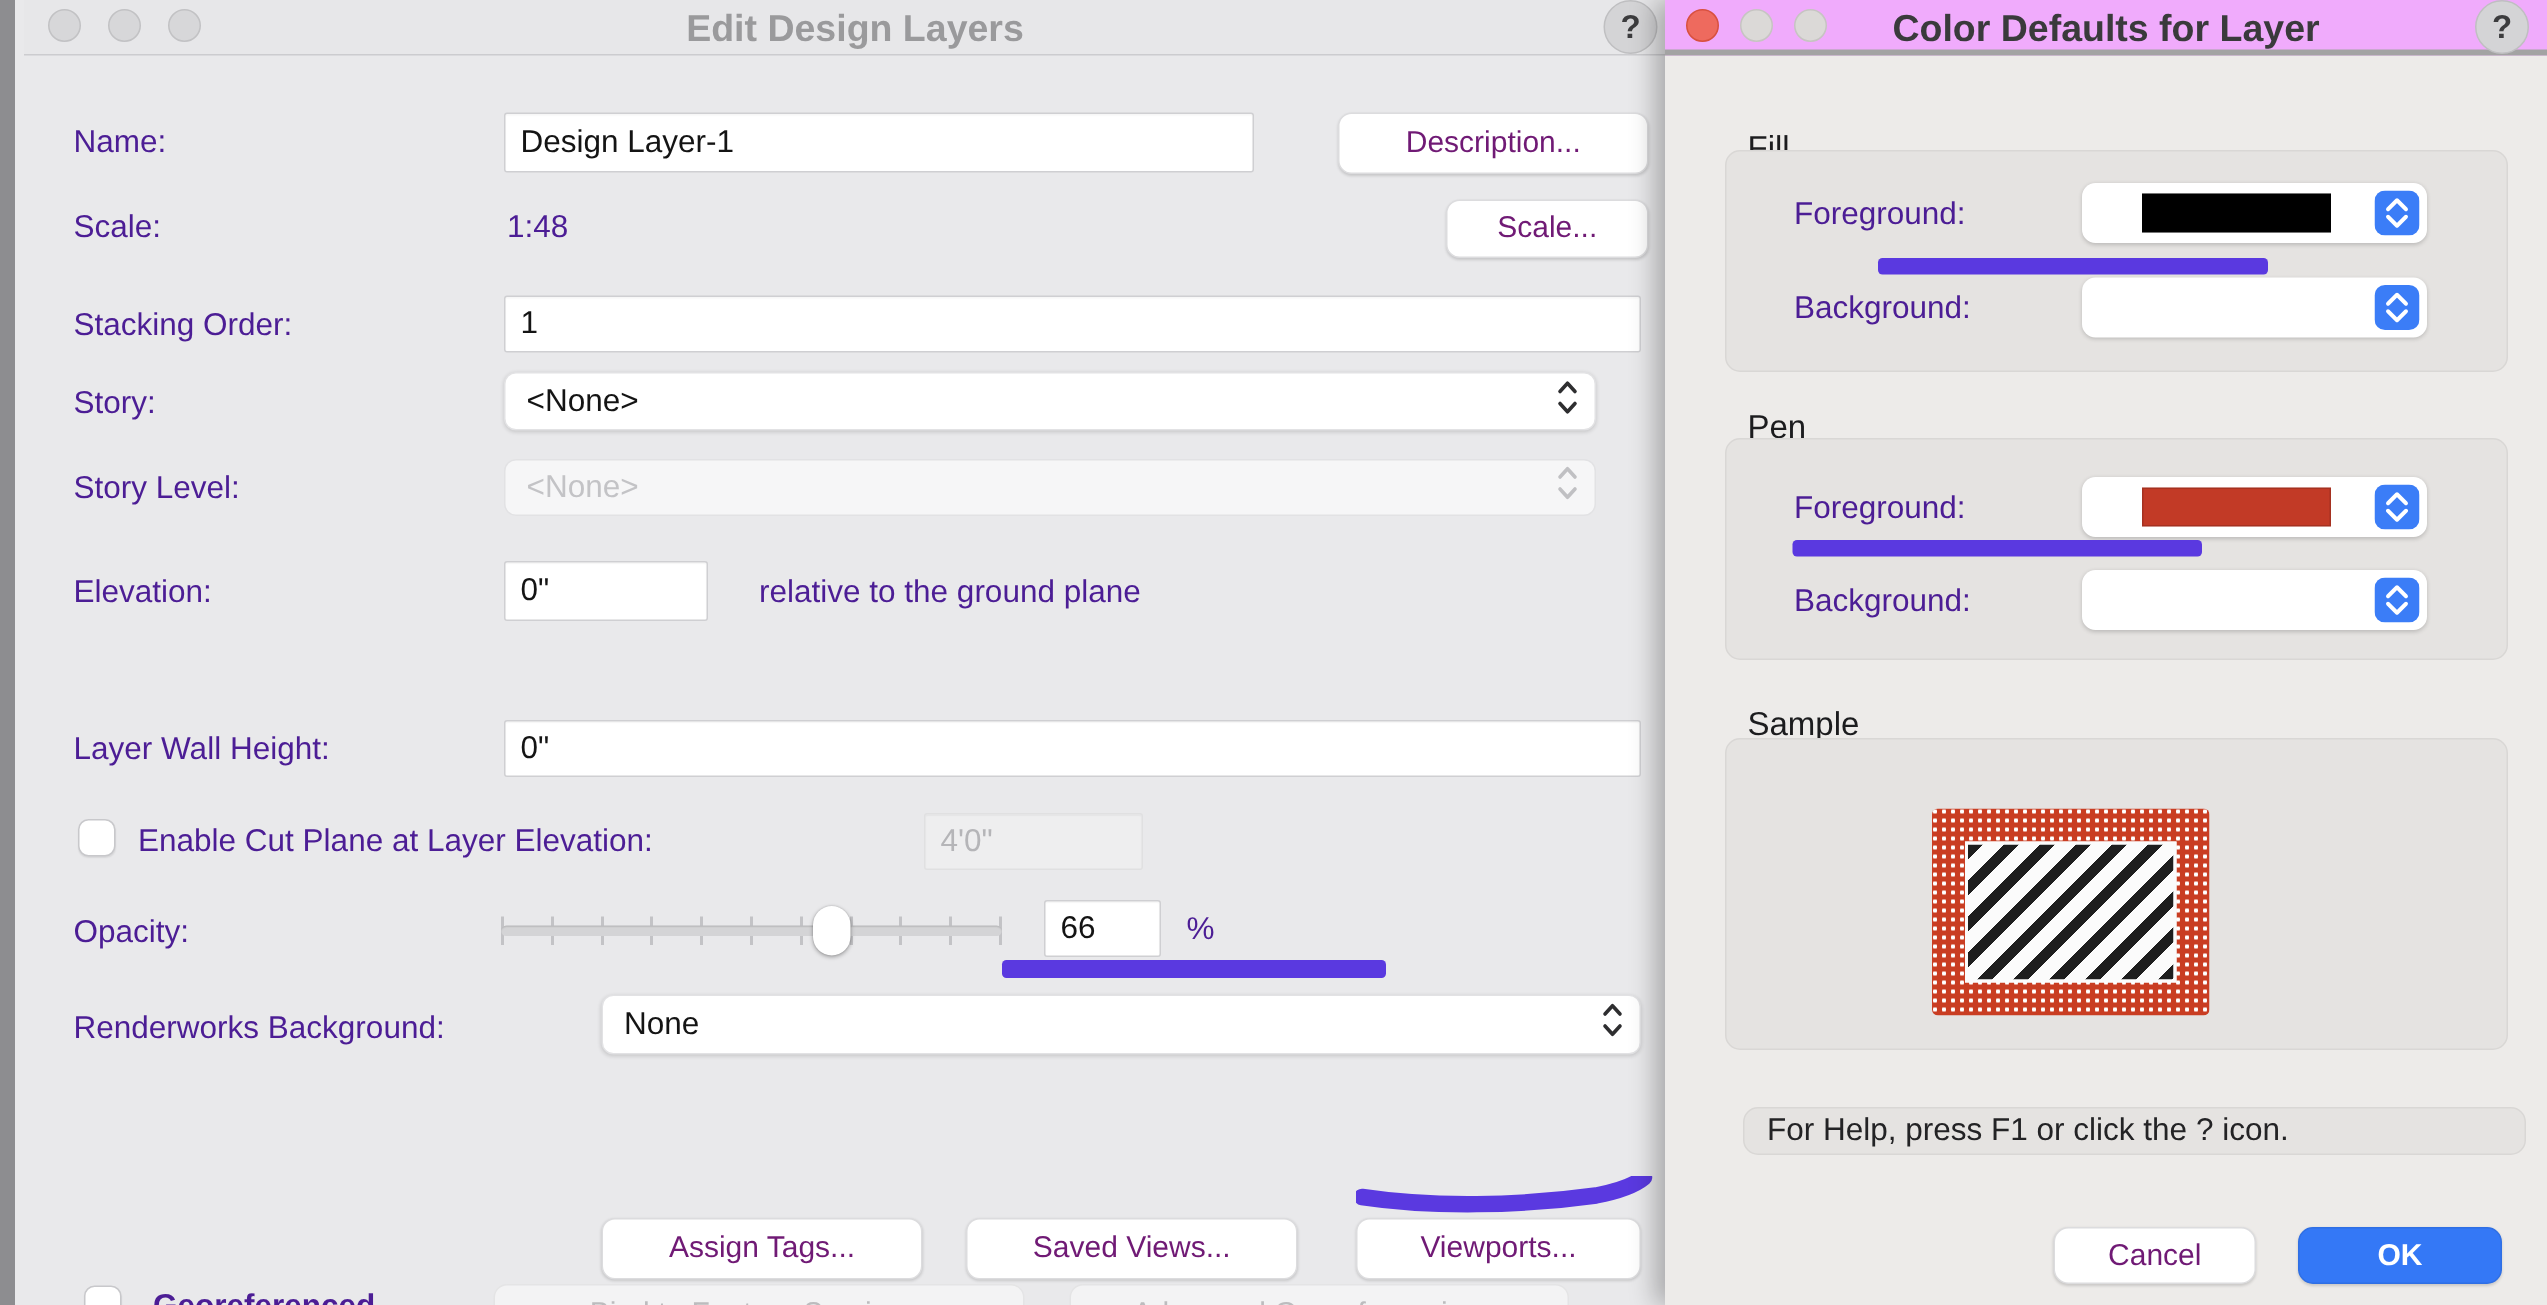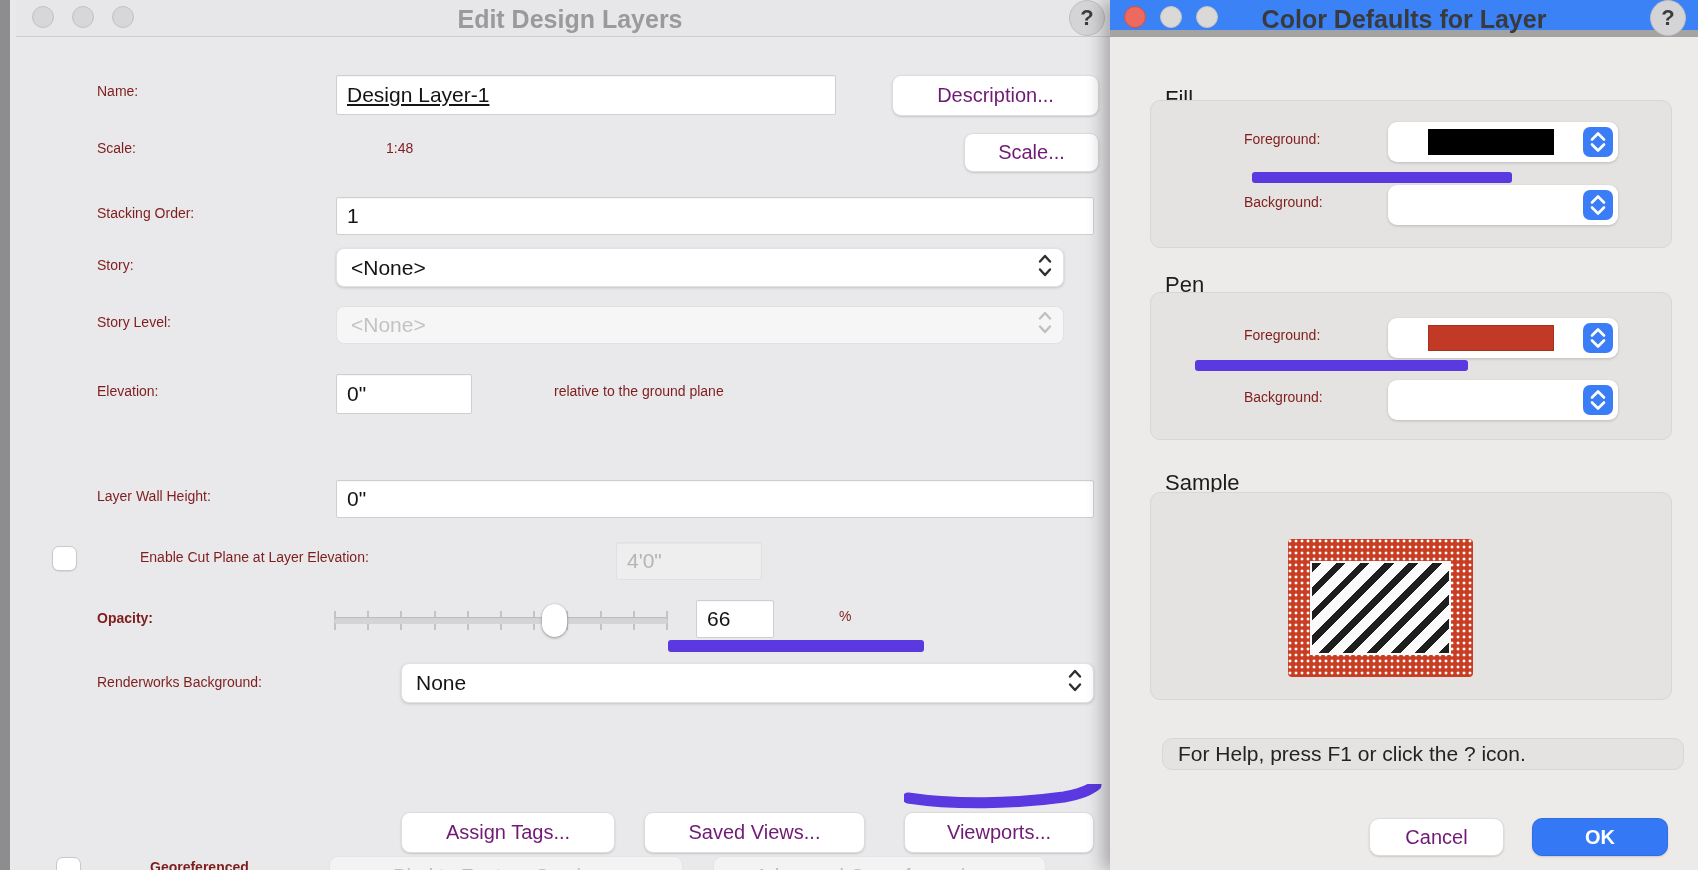--- a/index.html
+++ b/index.html
@@ -4,21 +4,21 @@
 <style>
   * { margin:0; padding:0; box-sizing:border-box; }
   html,body { background:#555; }
   .canvas {
     position:relative; width:1698px; height:870px; overflow:hidden;
     font-family:"Liberation Sans", sans-serif; color:#1c1c1e;
     background:#e9e9eb;
   }
   
   .abs { position:absolute; }
-  .lbl { font-size:14px; color:#7f1d1d; white-space:nowrap;margin-left:48px; }
+  .lbl { font-size:21px; color:#4c1d95; white-space:nowrap; }
   .btn {
     position:absolute; background:#ffffff; border:1px solid #dcdcde;
     border-radius:9px; font-size:20px; color:#701a75; text-align:center;
     box-shadow:0 1px 2px rgba(0,0,0,.15); display:flex; align-items:center; justify-content:center;
     font-family:"Liberation Sans", sans-serif;
   }
   .btn.disabled { background:#f3f3f4; color:#bcbcbe; border-color:#e4e4e5; box-shadow:none; }
   .tinput {
     position:absolute; background:#fff; border:1px solid #cfcfd2; border-radius:2px;
     font-size:21px; color:#141414; padding:0 10px; font-family:"Liberation Sans", sans-serif;
@@ -52,21 +52,21 @@
   .slider { position:absolute; left:318px; top:602px; width:334px; height:36px; }
   .slider .track { position:absolute; left:0; right:0; top:15px; height:7px; background:#d4d4d6; border-radius:4px; box-shadow:inset 0 1px 1px rgba(0,0,0,.12); }
   .slider .ticks { position:absolute; left:0; top:9px; width:100%; height:19px;
     background-image:repeating-linear-gradient(90deg,#c3c3c6 0 2px, rgba(0,0,0,0) 2px 33.2px); }
   .slider .thumb { position:absolute; top:2px; left:calc(66% - 12px); width:25px; height:33px;
     background:#ffffff; border-radius:13px; box-shadow:0 1px 3px rgba(0,0,0,.35), 0 0 1px rgba(0,0,0,.2); }
   .checkbox { position:absolute; width:25px; height:25px; background:#fff; border:1px solid #c8c8cb; border-radius:7px; box-shadow:0 1px 1px rgba(0,0,0,.08); }
   
   .dlg-right { position:absolute; left:1110px; top:0; width:588px; height:870px;
     background:#edebe9; box-shadow:-7px 0 16px rgba(0,0,0,.28); }
-  .tb-right { position:absolute; left:0; top:0; width:100%; height:37px; background:#3b82f6; border-bottom:7px solid #a3a3a3; }
+  .tb-right { position:absolute; left:0; top:0; width:100%; height:37px; background:#f0abfc; border-bottom:4px solid #a3a3a3; }
   .tb-right .tb-title { color:#3a3a3c; }
   .panel { position:absolute; left:40px; width:522px; background:#e5e3e1; border:1px solid #d9d7d5; border-radius:10px; }
   .sec-head { position:absolute; left:55px; font-size:22px; color:#1c1c1e;margin-top:18px; }
   .well { position:absolute; left:278px; width:230px; height:40px; background:#fff; border-radius:9px;
     box-shadow:0 1px 3px rgba(0,0,0,.18); display:flex; align-items:center; }
   .well .swatch { position:absolute; left:40px; top:7px; width:126px; height:26px; border:1px solid rgba(0,0,0,.15); }
   .stepper { position:absolute; right:5px; top:5px; width:30px; height:30px; }
   .sample-swatch { position:absolute; left:137px; top:46px; width:185px; height:138px; border-radius:4px;
     background-color:#c93d22;
     background-image:radial-gradient(circle at 2px 2px, #ffffff 1.3px, rgba(0,0,0,0) 1.7px);
@@ -86,21 +86,21 @@
   <div class="dlg-left">
     <div class="tb-left">
       <span class="light" style="left:16px; background:#d7d7d9; border:1px solid #c2c2c4;"></span>
       <span class="light" style="left:56px; background:#d7d7d9; border:1px solid #c2c2c4;"></span>
       <span class="light" style="left:96px; background:#d7d7d9; border:1px solid #c2c2c4;"></span>
       <div class="tb-title">Edit Design Layers</div>
     </div>
     <button class="circle-help" style="left:1053px; top:0px;">?</button>
 
     <div class="lbl abs" style="left:33px; top:83px;">Name:</div>
-    <div class="tinput" style="left:320px; top:75px; width:500px; height:40px; line-height:38px;text-decoration:underline;">Design Layer-1</div>
+    <div class="tinput" style="left:320px; top:75px; width:500px; height:40px; line-height:38px;">Design Layer-1</div>
     <button class="btn" style="left:876px; top:75px; width:207px; height:41px;">Description...</button>
 
     <div class="lbl abs" style="left:33px; top:140px;">Scale:</div>
     <div class="lbl abs" style="left:322px; top:140px;">1:48</div>
     <button class="btn" style="left:948px; top:133px; width:135px; height:39px;">Scale...</button>
 
     <div class="lbl abs" style="left:33px; top:205px;">Stacking Order:</div>
     <div class="tinput" style="left:320px; top:197px; width:758px; height:38px; line-height:36px;">1</div>
 
     <div class="lbl abs" style="left:33px; top:257px;">Story:</div>
@@ -129,21 +129,21 @@
     <div class="tinput" style="left:320px; top:374px; width:136px; height:40px; line-height:38px;">0"</div>
     <div class="lbl abs" style="left:490px; top:383px;">relative to the ground plane</div>
 
     <div class="lbl abs" style="left:33px; top:488px;">Layer Wall Height:</div>
     <div class="tinput" style="left:320px; top:480px; width:758px; height:38px; line-height:36px;">0"</div>
 
     <span class="checkbox" style="left:36px; top:546px;"></span>
     <div class="lbl abs" style="left:76px; top:549px;">Enable Cut Plane at Layer Elevation:</div>
     <div class="tinput disabled" style="left:600px; top:542px; width:146px; height:38px; line-height:36px;">4'0"</div>
 
-    <div class="lbl abs" style="left:33px; top:610px;font-weight:bold;">Opacity:</div>
+    <div class="lbl abs" style="left:33px; top:610px;">Opacity:</div>
     <div class="slider">
       <div class="ticks"></div>
       <div class="track"></div>
       <div class="thumb"></div>
     </div>
     <div class="tinput" style="left:680px; top:600px; width:78px; height:38px; line-height:36px;">66</div>
     <div class="lbl abs" style="left:775px; top:608px;">%</div>
     <div class="purple-bar" style="left:652px; top:640px; width:256px; height:12px; background:#5a39e0;"></div>
 
     <div class="lbl abs" style="left:33px; top:674px;">Renderworks Background:</div>

